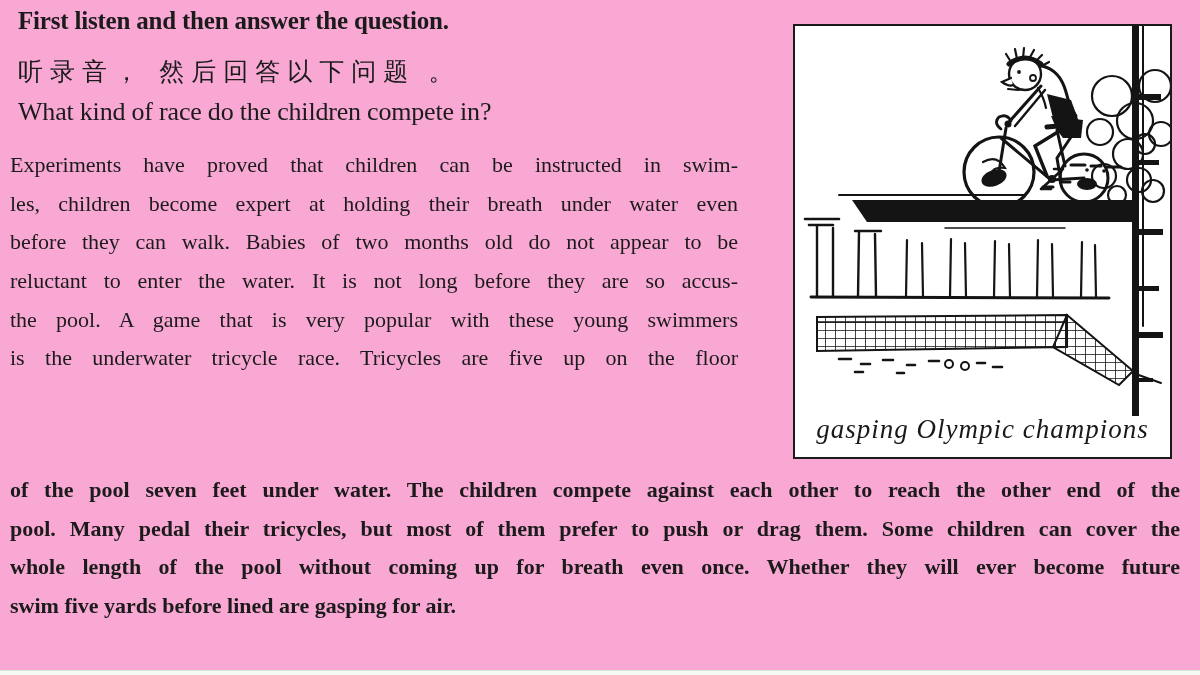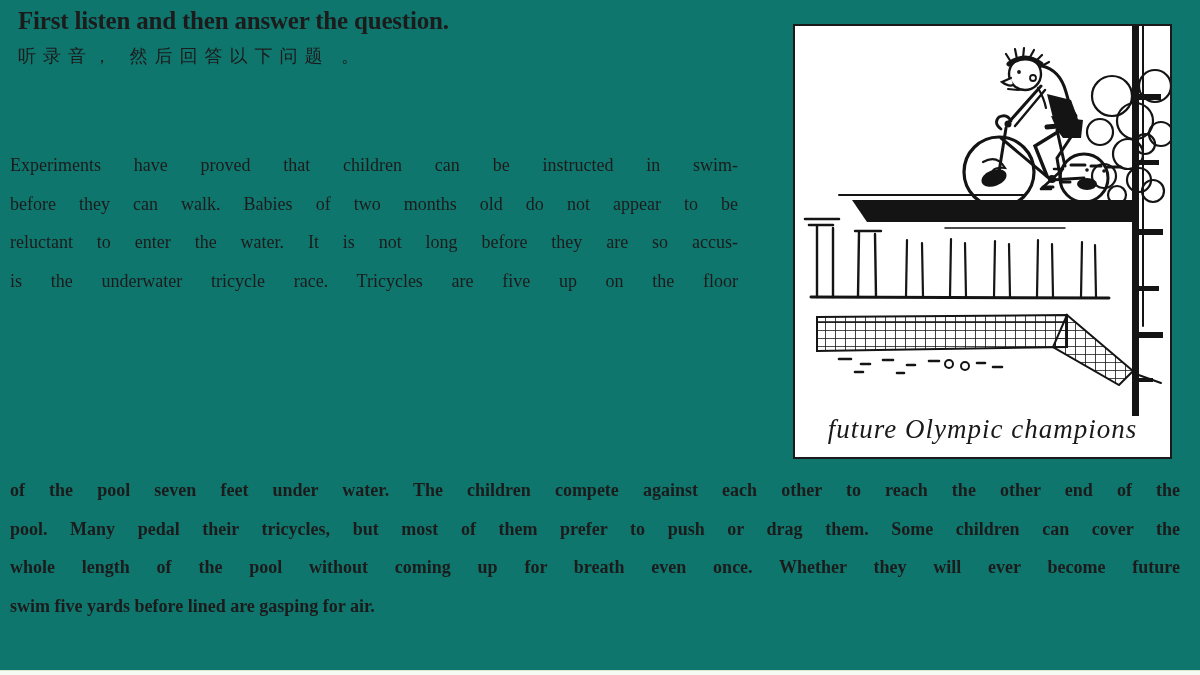--- a/index.html
+++ b/index.html
@@ -6,29 +6,29 @@
     --ink:#1b1b1b;
     --strip:#f5faf3;
     --strip-line:#d8e8d2;
   }
   *{box-sizing:border-box;}
   html,body{margin:0;padding:0;}
   body{
     width:1200px;height:675px;background:#ffffff;overflow:hidden;
     font-family:"Liberation Serif","DejaVu Serif",serif;color:var(--ink);
   }
-  .page{position:relative;width:1200px;height:675px;background:#0f766e;}
+  .page{position:relative;width:1200px;height:675px;background:#f9a8d4;}
 
   .headings{position:absolute;left:18px;top:6px;width:740px;}
   .heading{font-weight:bold;font-size:25px;line-height:30px;letter-spacing:-0.2px;}
-  .chinese{font-size:18px;line-height:32px;margin-top:4px;letter-spacing:7px;}
+  .chinese{font-size:25px;line-height:32px;margin-top:20px;letter-spacing:7px;}
   .question{font-size:26px;line-height:32px;margin-top:8px;letter-spacing:-0.2px;}
 
   .lines .line{
-    font-size:18px;line-height:38.7px;height:38.7px;overflow:hidden;
+    font-size:22px;line-height:38.7px;height:38.7px;overflow:hidden;
     text-align:justify;text-align-last:justify;white-space:normal;
   }
   .narrow{position:absolute;left:10px;top:146px;width:728px;}
   .wide{position:absolute;left:10px;top:471px;width:1170px;font-weight:bold;}
   .wide .line:last-child{text-align-last:left;}
 
   .illustration{
     position:absolute;left:793px;top:24px;width:379px;height:435px;
     border:2px solid #1a1a1a;margin:0;padding:0;background:#fff;
   }
@@ -44,26 +44,29 @@
   }
 </style>
 </head>
 <body>
 
 <div class="page">
 
   <div class="headings">
     <div class="heading">First listen and then answer the question.</div>
     <div class="chinese">听录音， 然后回答以下问题 。</div>
+    <div class="question">What kind of race do the children compete in?</div>
   </div>
 
   <div class="lines narrow">
       <div class="line">Experiments have proved that children can be instructed in swim-</div>
+      <div class="line">les, children become expert at holding their breath under water even</div>
       <div class="line">before they can walk. Babies of two months old do not appear to be</div>
       <div class="line">reluctant to enter the water. It is not long before they are so accus-</div>
+      <div class="line">the pool. A game that is very popular with these young swimmers</div>
       <div class="line">is the underwater tricycle race. Tricycles are five up on the floor</div>
     </div>
   <div class="lines wide">
       <div class="line">of the pool seven feet under water. The children compete against each other to reach the other end of the</div>
       <div class="line">pool. Many pedal their tricycles, but most of them prefer to push or drag them. Some children can cover the</div>
       <div class="line">whole length of the pool without coming up for breath even once. Whether they will ever become future</div>
       <div class="line">swim five yards before lined are gasping for air.</div>
     </div>
 
   <figure class="illustration">
@@ -150,17 +153,17 @@
         <polygon points="22,291 272,289 272,321 22,325" fill="url(#grid)" stroke-width="2"></polygon>
         <polygon points="272,289 338,345 324,359 258,321" fill="url(#grid)" stroke-width="2"></polygon>
         <path d="M22,296 H272" stroke-width="1.6"></path>
         <path d="M338,347 L366,357" stroke-width="2"></path>
 
         <path d="M44,333 h12 M66,338 h9 M88,334 h10 M112,339 h8 M134,335 h10 M182,337 h8 M198,341 h9 M60,346 h8 M102,347 h7" stroke-width="2.6"></path>
         <circle cx="154" cy="338" r="4" stroke-width="2"></circle>
         <circle cx="170" cy="340" r="4" stroke-width="2"></circle>
       </g>
     </svg>
-    <figcaption class="caption">future Olympic champions</figcaption>
+    <figcaption class="caption">gasping Olympic champions</figcaption>
   </figure>
 
   <div class="footer-strip"></div>
 </div>
 
 </body></html>

